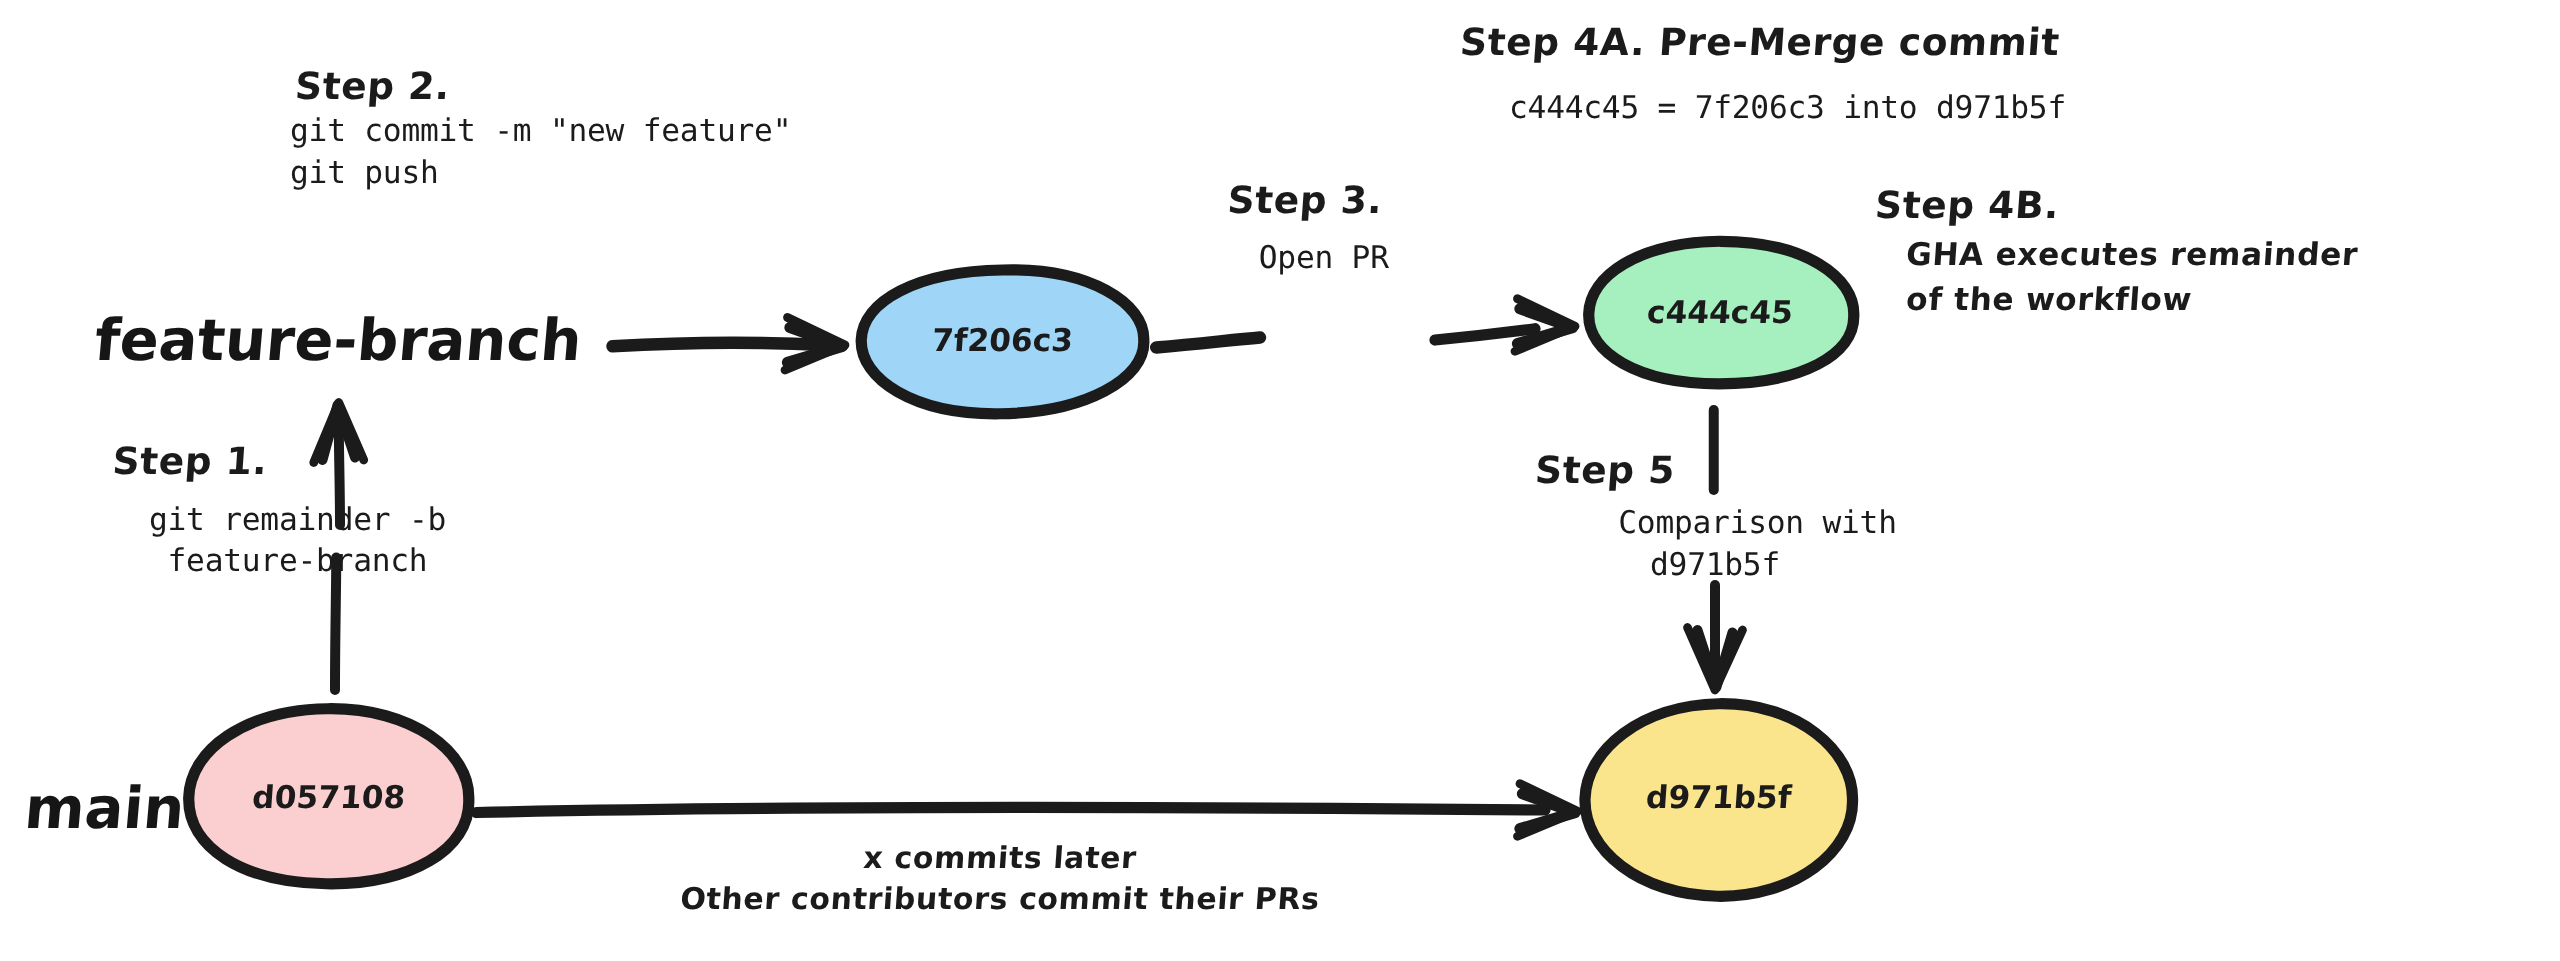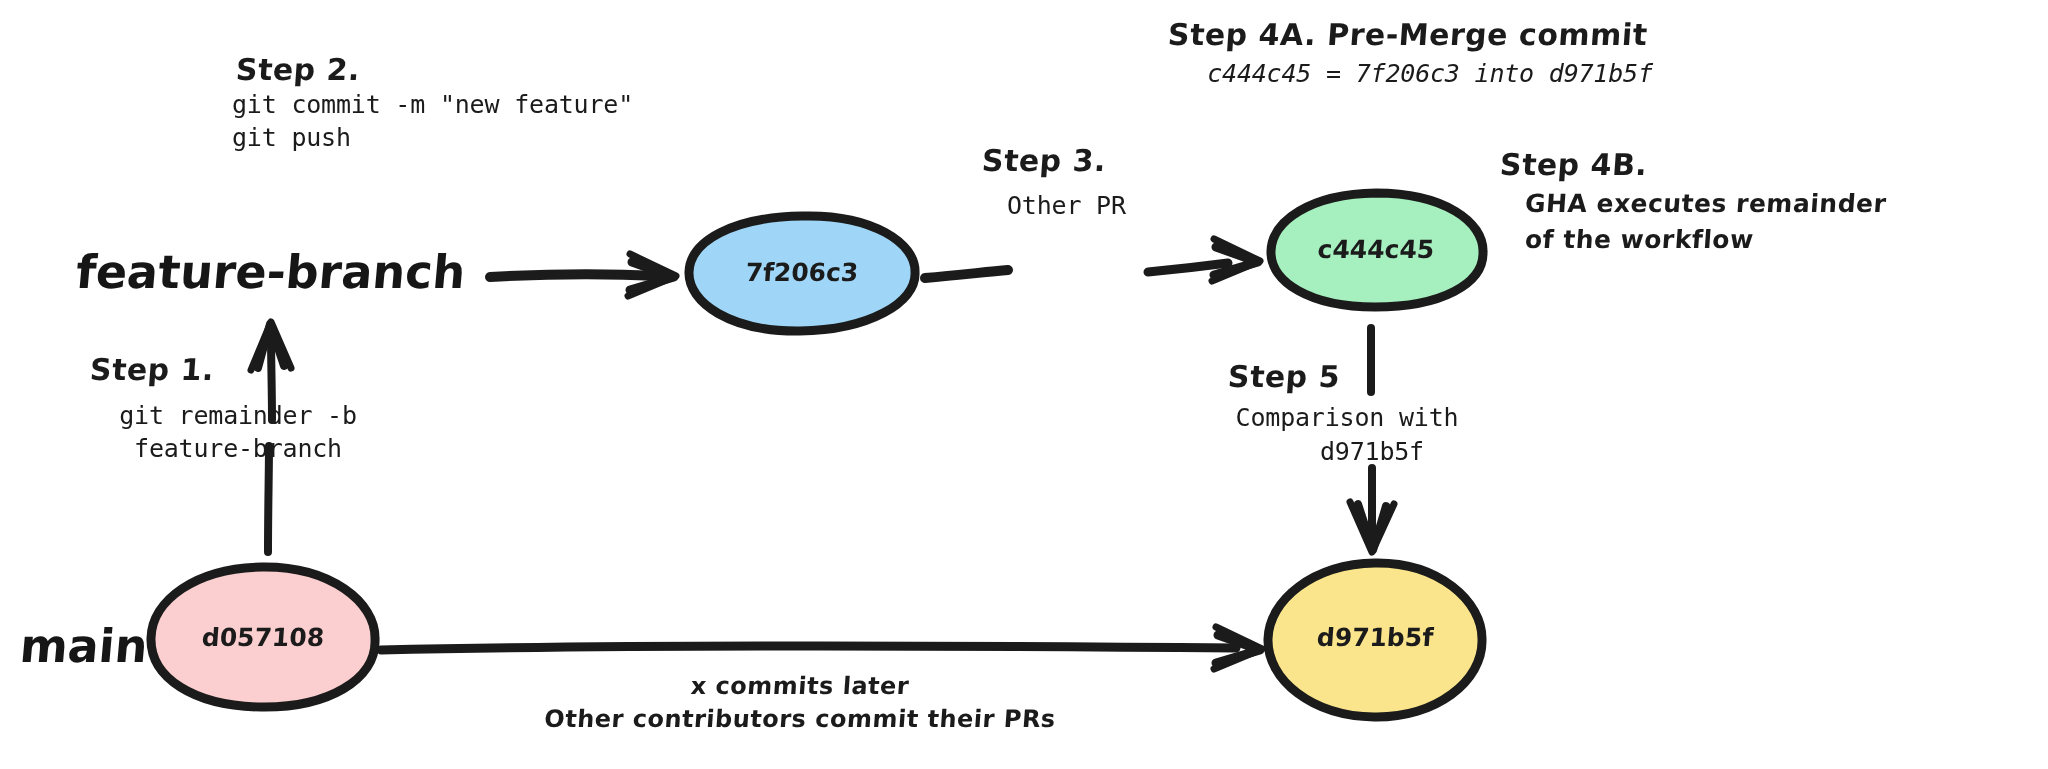--- a/index.html
+++ b/index.html
@@ -176,29 +176,29 @@
 
   <div class="lbl hand h-step" style="left:90px; top:351px;">Step 1.</div>
   <div class="lbl mono t-body ctr" style="left:88px; top:400px; width:300px;">git remainder -b</div>
   <div class="lbl mono t-body ctr" style="left:88px; top:433px; width:300px;">feature-branch</div>
 
   <div class="lbl hand h-step" style="left:236px; top:51px;">Step 2.</div>
   <div class="lbl mono t-body" style="left:232px; top:89px;">git commit -m "new feature"</div>
   <div class="lbl mono t-body" style="left:232px; top:122px;">git push</div>
 
   <div class="lbl hand h-step" style="left:982px; top:142px;">Step 3.</div>
-  <div class="lbl mono t-body" style="left:1007px; top:190px;">Other PR</div>
+  <div class="lbl mono t-body" style="left:1007px; top:190px;">Open PR</div>
 
   <div class="lbl hand h-step" style="left:1168px; top:16px;">Step 4A. Pre-Merge commit</div>
-  <div class="lbl mono t-body ctr" style="left:1140px; top:58px; width:580px;font-style:italic;">c444c45 = 7f206c3 into d971b5f</div>
+  <div class="lbl mono t-body ctr" style="left:1140px; top:70px; width:580px;">c444c45 = 7f206c3 into d971b5f</div>
 
   <div class="lbl hand h-step" style="left:1500px; top:146px;">Step 4B.</div>
   <div class="lbl hand t-body" style="left:1525px; top:188px;">GHA executes remainder</div>
   <div class="lbl hand t-body" style="left:1525px; top:224px;">of the workflow</div>
 
   <div class="lbl hand h-step" style="left:1228px; top:358px;">Step 5</div>
-  <div class="lbl mono t-body ctr" style="left:1185px; top:402px; width:324px;">Comparison with</div>
+  <div class="lbl mono t-body ctr" style="left:1244px; top:402px; width:324px;">Comparison with</div>
   <div class="lbl mono t-body ctr" style="left:1210px; top:436px; width:324px;">d971b5f</div>
 
   <div class="lbl hand t-small ctr" style="left:450px; top:671px; width:700px;">x commits later</div>
   <div class="lbl hand t-small ctr" style="left:450px; top:704px; width:700px;">Other contributors commit their PRs</div>
 
 </div>
 
 </body></html>

